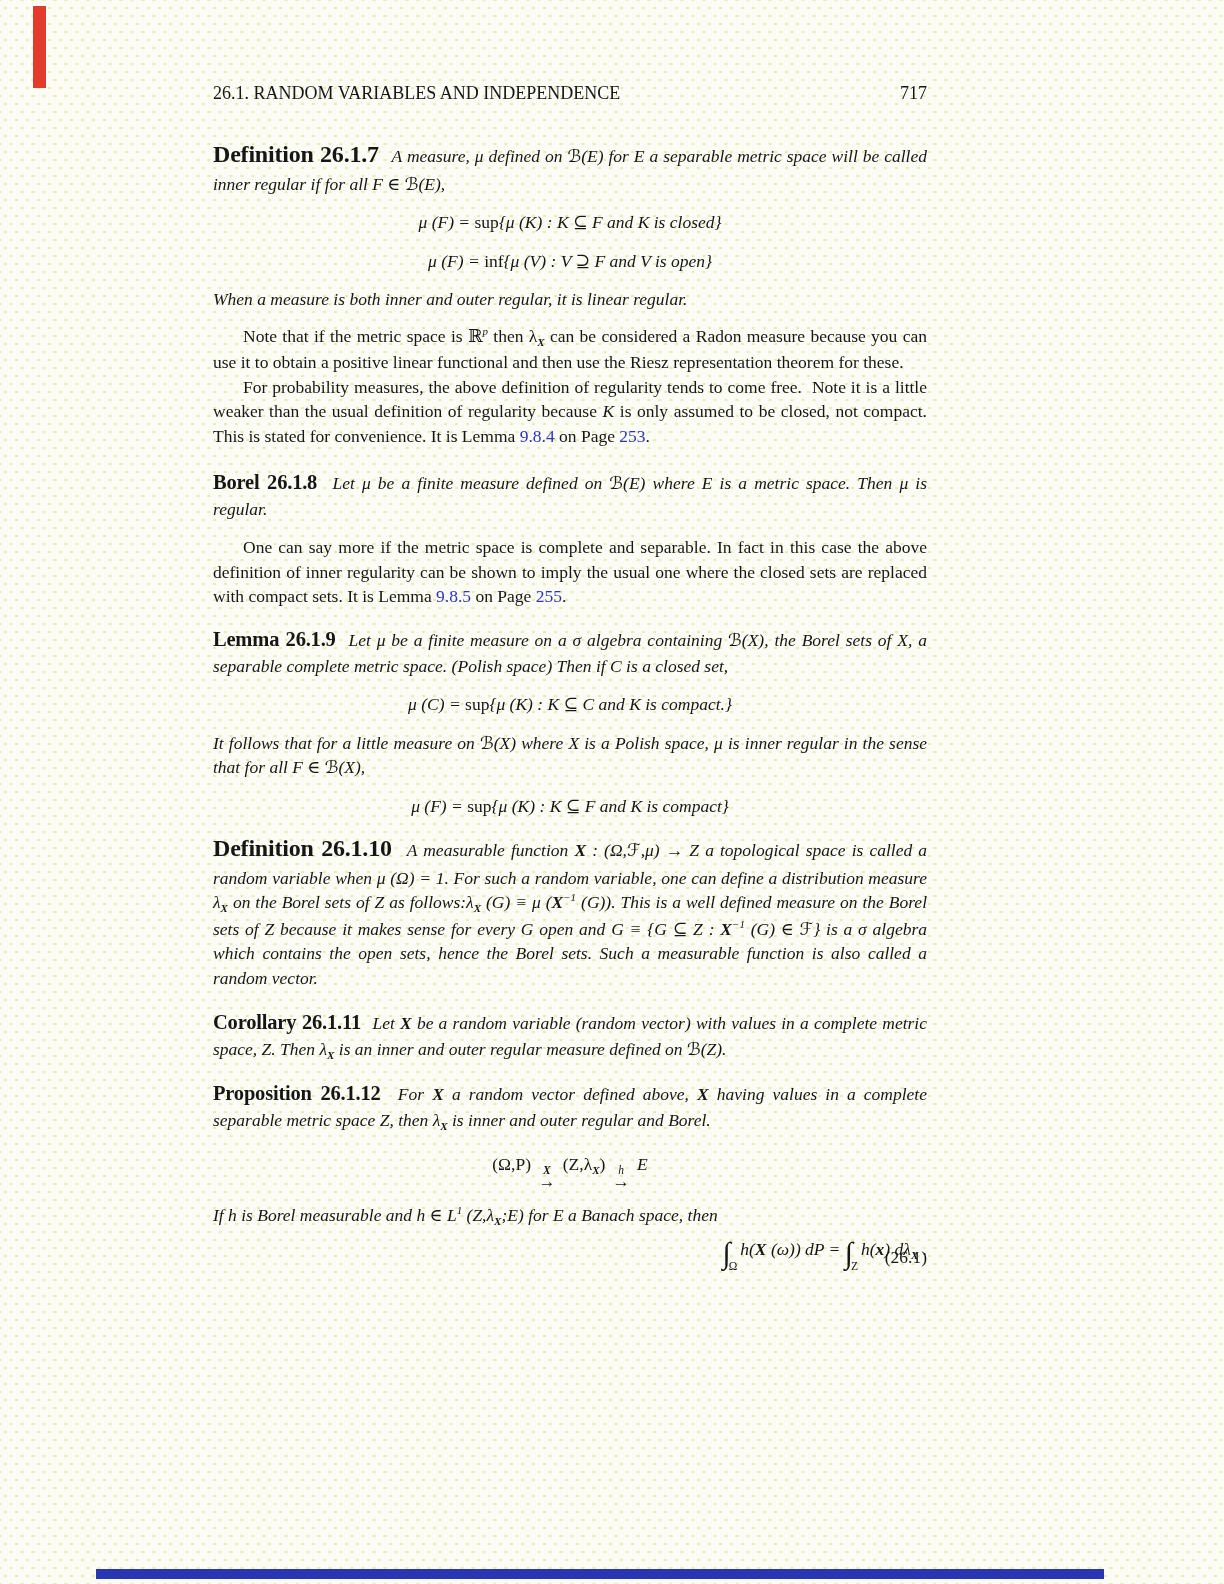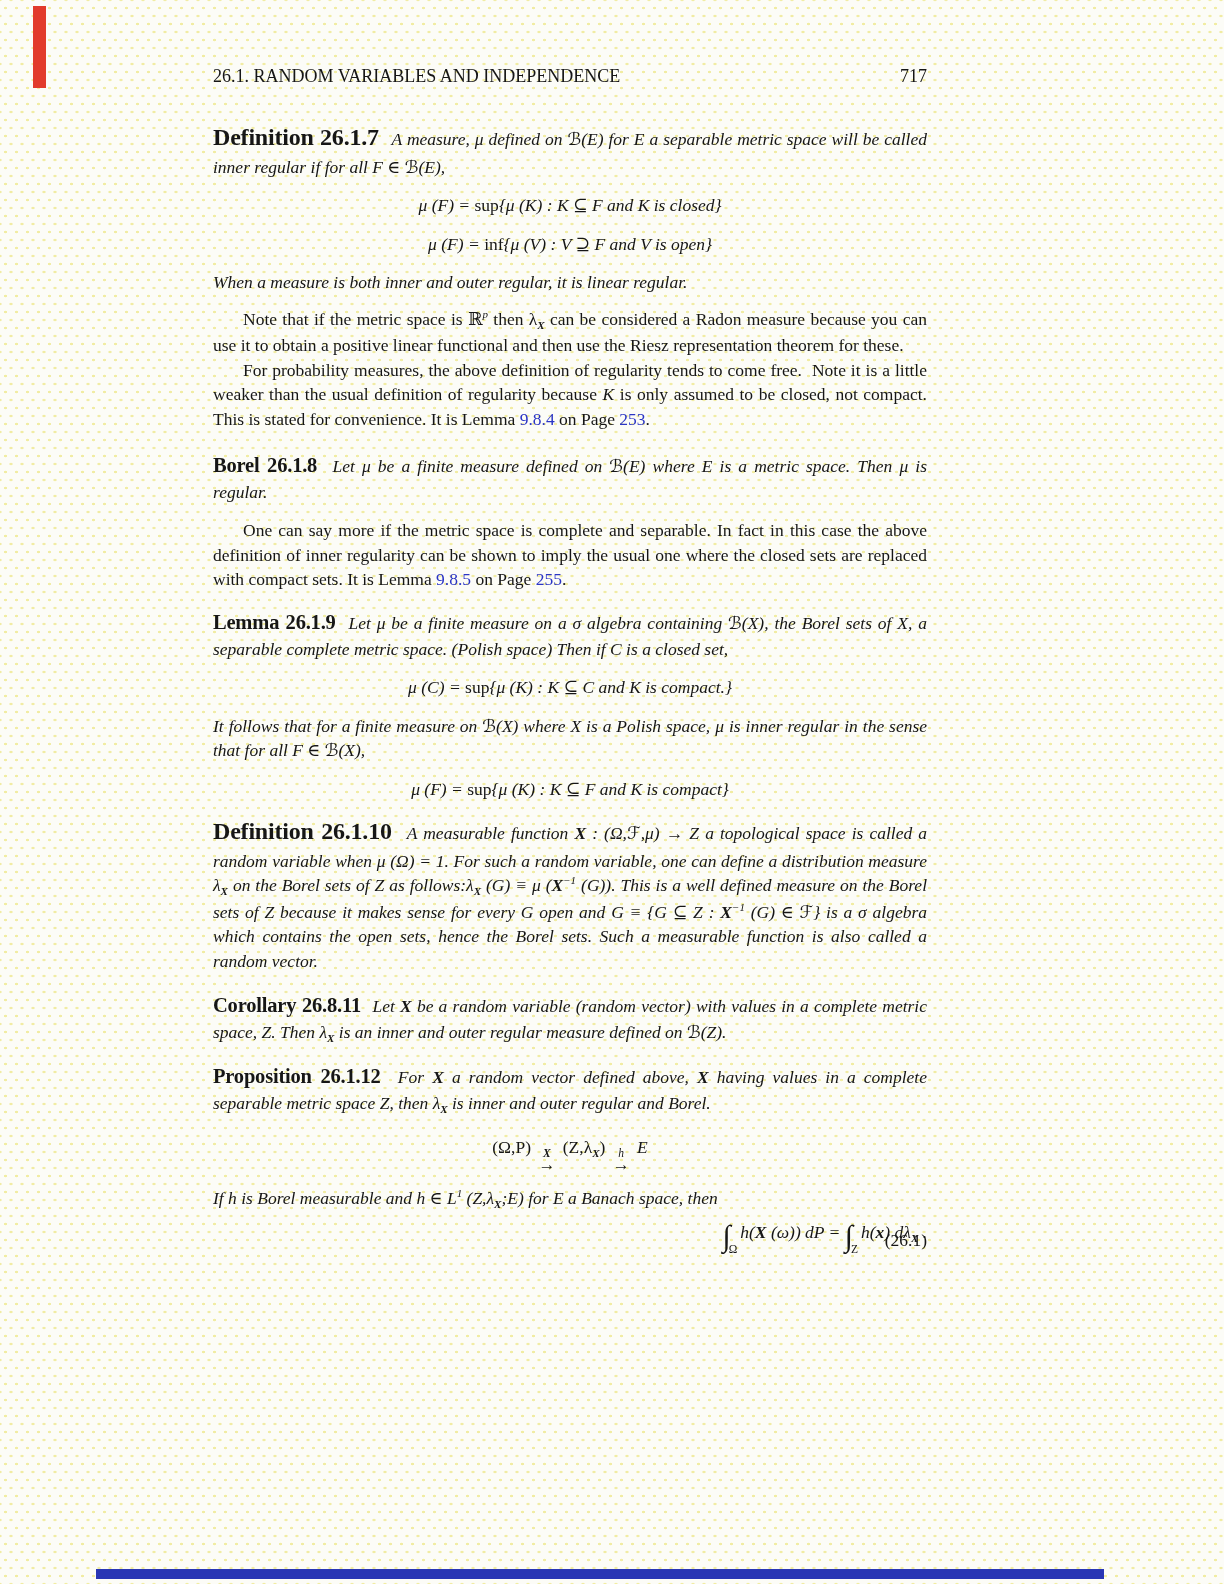--- a/index.html
+++ b/index.html
@@ -10,21 +10,21 @@
     background-color:#fcfcf7;
     background-image:
       radial-gradient(circle,#f1eca2 1.1px,rgba(255,255,255,0) 1.6px),
       radial-gradient(circle,#f1eca2 1.1px,rgba(255,255,255,0) 1.6px);
     background-size:11px 16px;
     background-position:0 0,5.5px 8px;
     font-family:"Liberation Serif","DejaVu Serif","DejaVu Sans",serif;
     color:#161616;
     font-size:17.5px;
     line-height:1.4;
-    padding:64px 297px 0 213px;
+    padding:81px 297px 0 213px;
     overflow:hidden;
   }
   .hdr{display:flex;justify-content:space-between;font-size:18px;margin-bottom:0;}
   .blk{margin:0;text-align:justify;}
   .thm{margin-top:20px;}
   .eq{text-align:center;margin:14px 0;}
   .para-ind{text-indent:30px;}
   .first{margin-top:32px;}
   .sg{white-space:pre-wrap;}
   .sg.i{font-style:italic;}
@@ -66,26 +66,26 @@
 
   <div class="blk para-ind" style="margin-top:12px"><span class="sg">Note that if the metric space is ℝ</span><span class="sg i sup">p</span><span class="sg"> then λ</span><span class="sg bi sub">X</span><span class="sg"> can be considered a Radon measure because you can use it to obtain a positive linear functional and then use the Riesz representation theorem for these.</span></div>
   <div class="blk para-ind"><span class="sg">For probability measures, the above definition of regularity tends to come free.  Note it is a little weaker than the usual definition of regularity because </span><span class="sg i">K</span><span class="sg"> is only assumed to be closed, not compact. This is stated for convenience. It is Lemma </span><span class="sg a">9.8.4</span><span class="sg"> on Page </span><span class="sg a">253</span><span class="sg">.</span></div>
 
   <div class="blk thm"><span class="sg hd2">Borel 26.1.8  </span><span class="sg i">Let μ be a finite measure defined on ℬ(E) where E is a metric space. Then μ is regular.</span></div>
 
   <div class="blk para-ind" style="margin-top:14px"><span class="sg">One can say more if the metric space is complete and separable. In fact in this case the above definition of inner regularity can be shown to imply the usual one where the closed sets are replaced with compact sets. It is Lemma </span><span class="sg a">9.8.5</span><span class="sg"> on Page </span><span class="sg a">255</span><span class="sg">.</span></div>
 
   <div class="blk thm" style="margin-top:16px"><span class="sg hd2">Lemma 26.1.9  </span><span class="sg i">Let μ be a finite measure on a σ algebra containing ℬ(X), the Borel sets of X, a separable complete metric space. (Polish space) Then if C is a closed set,</span></div>
   <div class="blk eq"><span class="sg i">μ (C) = </span><span class="sg">sup</span><span class="sg i">{μ (K) : K ⊆ C and K is compact.}</span></div>
-  <div class="blk"><span class="sg i">It follows that for a finite measure on ℬ(X) where X is a Polish space, μ is inner regular in the sense that for all F ∈ ℬ(X),</span></div>
+  <div class="blk"><span class="sg i">It follows that for a little measure on ℬ(X) where X is a Polish space, μ is inner regular in the sense that for all F ∈ ℬ(X),</span></div>
   <div class="blk eq"><span class="sg i">μ (F) = </span><span class="sg">sup</span><span class="sg i">{μ (K) : K ⊆ F and K is compact}</span></div>
 
   <div class="blk thm" style="margin-top:14px"><span class="sg hd">Definition 26.1.10  </span><span class="sg i">A measurable function </span><span class="sg bi">X</span><span class="sg i"> : (Ω,ℱ,μ) → Z a topological space is called a random variable when μ (Ω) = 1. For such a random variable, one can define a distribution measure λ</span><span class="sg bi sub">X</span><span class="sg i"> on the Borel sets of Z as follows:λ</span><span class="sg bi sub">X</span><span class="sg i"> (G) ≡ μ (</span><span class="sg bi">X</span><span class="sg i sup">−1</span><span class="sg i"> (G)). This is a well defined measure on the Borel sets of Z because it makes sense for every G open and G ≡ {G ⊆ Z : </span><span class="sg bi">X</span><span class="sg i sup">−1</span><span class="sg i"> (G) ∈ ℱ} is a σ algebra which contains the open sets, hence the Borel sets. Such a measurable function is also called a random vector.</span></div>
 
-  <div class="blk thm" style="margin-top:18px"><span class="sg hd2">Corollary 26.8.11  </span><span class="sg i">Let </span><span class="sg bi">X</span><span class="sg i"> be a random variable (random vector) with values in a complete metric space, Z. Then λ</span><span class="sg bi sub">X</span><span class="sg i"> is an inner and outer regular measure defined on ℬ(Z).</span></div>
+  <div class="blk thm" style="margin-top:18px"><span class="sg hd2">Corollary 26.1.11  </span><span class="sg i">Let </span><span class="sg bi">X</span><span class="sg i"> be a random variable (random vector) with values in a complete metric space, Z. Then λ</span><span class="sg bi sub">X</span><span class="sg i"> is an inner and outer regular measure defined on ℬ(Z).</span></div>
 
   <div class="blk thm" style="margin-top:16px"><span class="sg hd2">Proposition 26.1.12  </span><span class="sg i">For </span><span class="sg bi">X</span><span class="sg i"> a random vector defined above, </span><span class="sg bi">X</span><span class="sg i"> having values in a complete separable metric space Z, then λ</span><span class="sg bi sub">X</span><span class="sg i"> is inner and outer regular and Borel.</span></div>
 
   <div class="blk eq" style="margin-top:18px"><span class="sg">(Ω,P) </span><span class="stk">
         <span class="lb bi">X</span>
         <span class="ar">→</span>
       </span><span class="sg"> (Z,λ</span><span class="sg bi sub">X</span><span class="sg">) </span><span class="stk">
         <span class="lb i">h</span>
         <span class="ar">→</span>
       </span><span class="sg i"> E</span></div>

